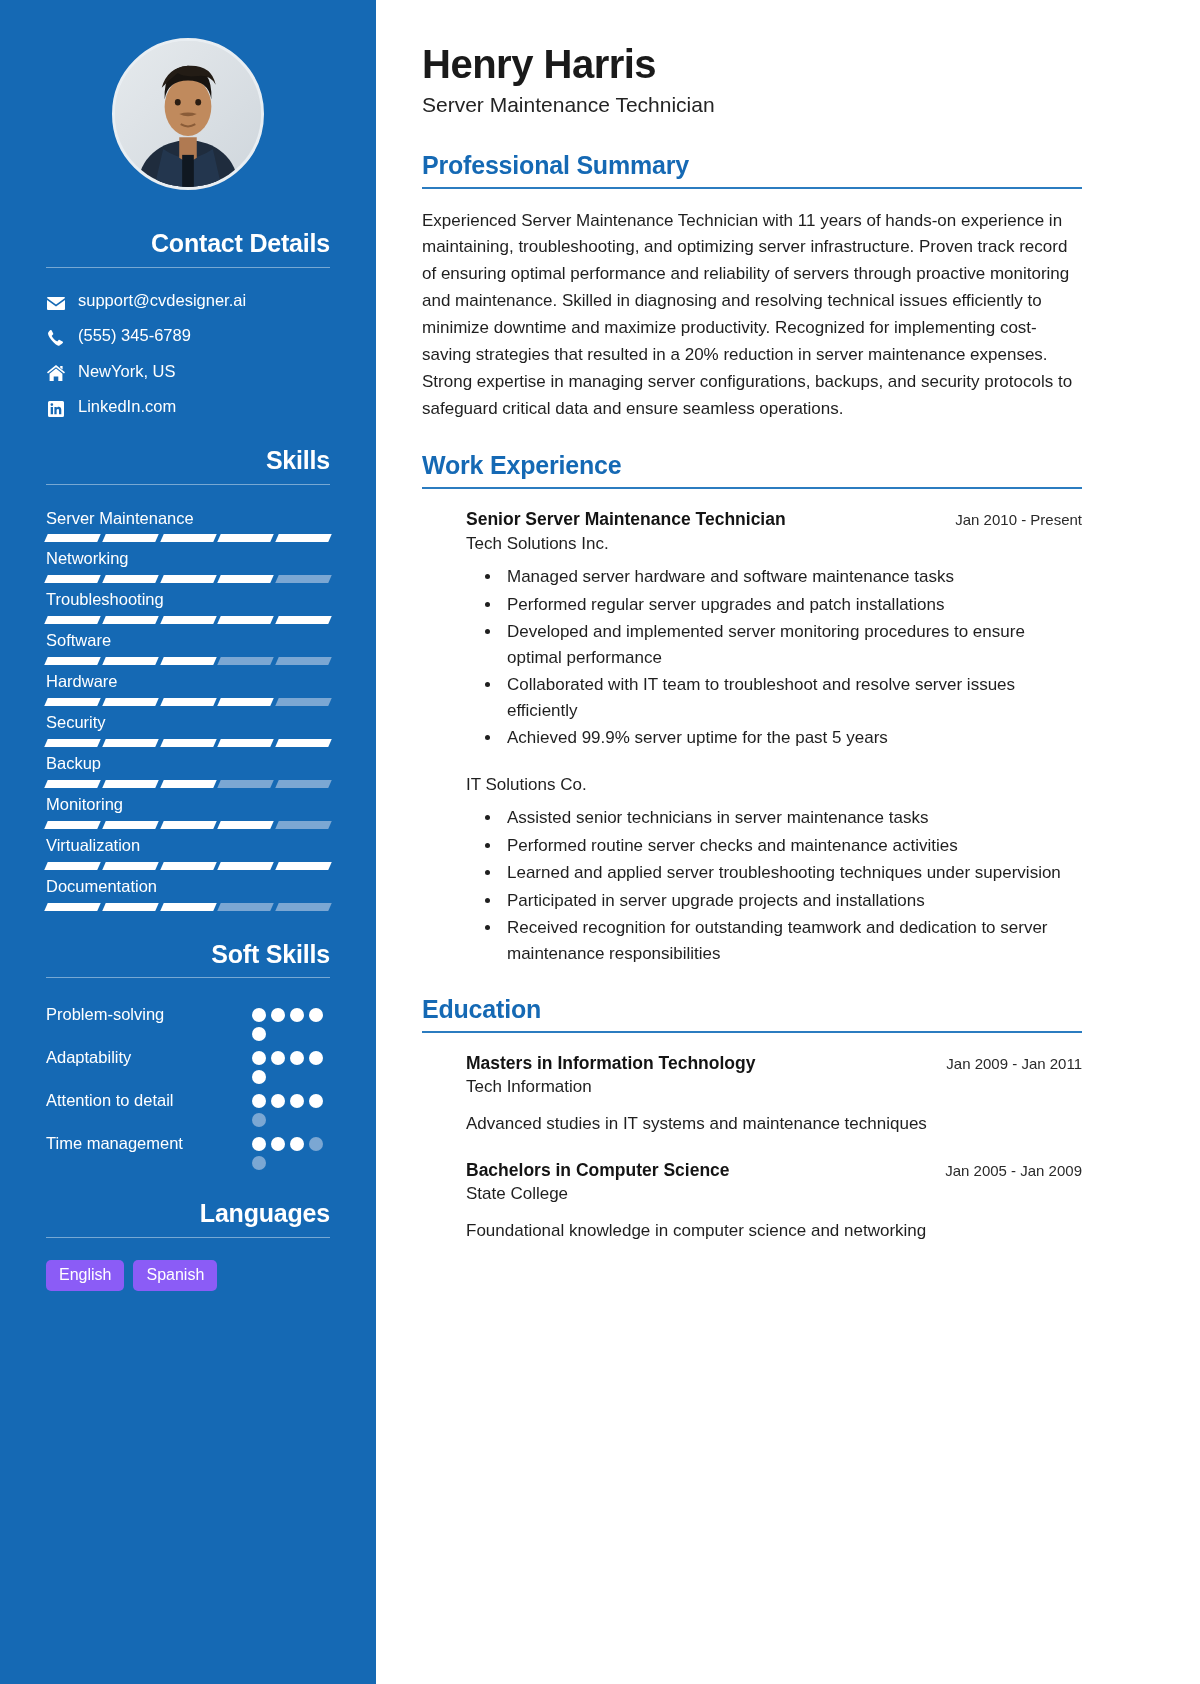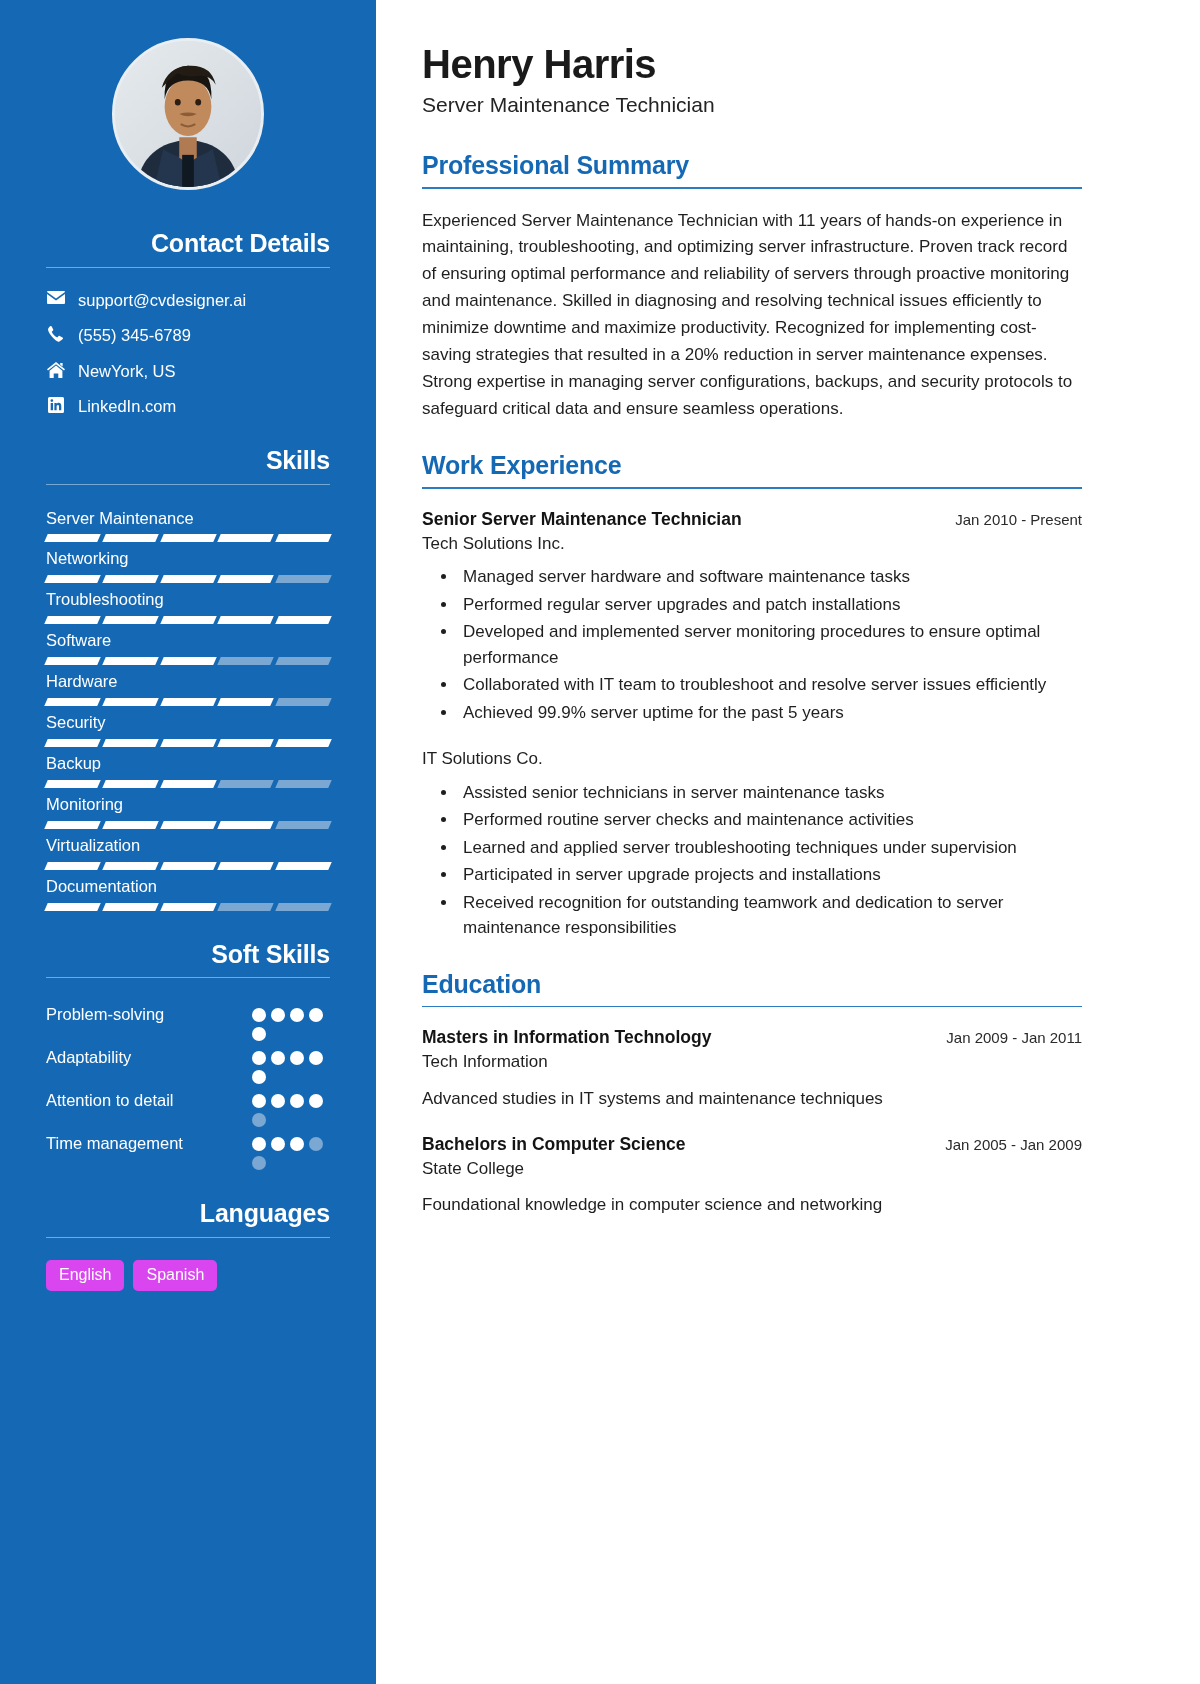--- a/index.html
+++ b/index.html
@@ -53,21 +53,21 @@
   .side-rule {
     height: 1px;
     background: rgba(255,255,255,0.42);
     margin-bottom: 22px;
   }
   .side-block { margin-bottom: 30px; }
 
   
   .contact-row {
     display: flex;
-    align-items: flex-start;
+    align-items: flex-end;
     gap: 13px;
     font-size: 16.5px;
     line-height: 1.25;
     margin-bottom: 15px;
   }
   .contact-ico {
     width: 19px;
     flex: 0 0 19px;
     display: flex;
     justify-content: center;
@@ -116,21 +116,21 @@
     width: 14px;
     height: 14px;
     border-radius: 50%;
     background: #ffffff;
   }
   .dot.off { background: #7ba7d3; }
 
   
   .lang-pills { display: flex; flex-wrap: wrap; gap: 9px; }
   .pill {
-    background: #d946ef;
+    background: #8b5cf6;
     color: #ffffff;
     font-size: 16px;
     border-radius: 5px;
     padding: 7px 13px 8px 13px;
     line-height: 1;
   }
 
   
   .main {
     flex: 1 1 auto;
@@ -165,21 +165,21 @@
     margin-bottom: 19px;
   }
   .section { margin-bottom: 29px; }
   .summary {
     font-size: 17px;
     line-height: 1.58;
     color: #1f1f1f;
     margin: 0;
   }
 
-  .entry { margin-bottom: 22px; }
+  .entry { margin-bottom: 22px; margin-left: 44px; }
   .entry:last-child { margin-bottom: 0; }
   .entry-top {
     display: flex;
     align-items: baseline;
     justify-content: space-between;
     gap: 14px;
   }
   .entry-title {
     font-size: 17.5px;
     font-weight: bold;

